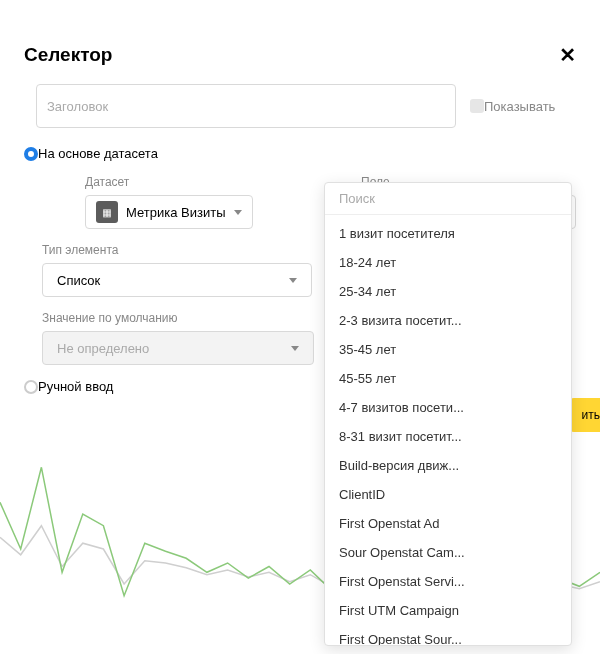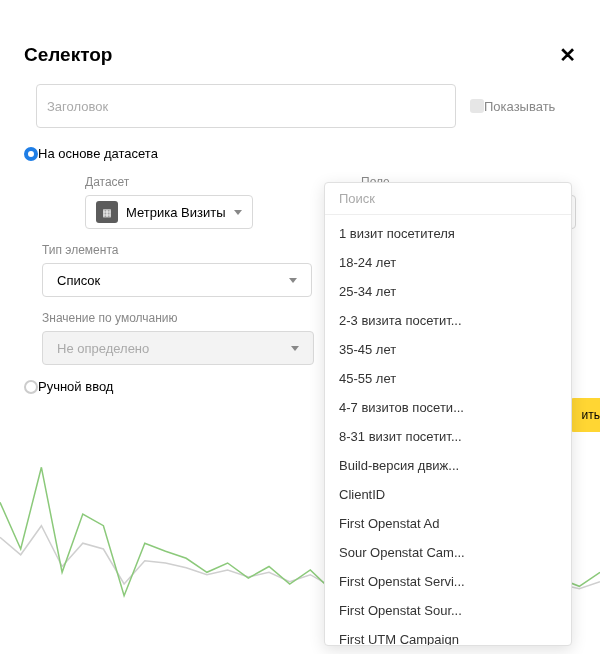--- a/index.html
+++ b/index.html
@@ -147,16 +147,16 @@
       <div class="dd-item">2-3 визита посетит...</div>
       <div class="dd-item">35-45 лет</div>
       <div class="dd-item">45-55 лет</div>
       <div class="dd-item">4-7 визитов посети...</div>
       <div class="dd-item">8-31 визит посетит...</div>
       <div class="dd-item">Build-версия движ...</div>
       <div class="dd-item">ClientID</div>
       <div class="dd-item">First Openstat Ad</div>
       <div class="dd-item">Sour Openstat Cam...</div>
       <div class="dd-item">First Openstat Servi...</div>
+      <div class="dd-item">First UTM Campaign</div>
       <div class="dd-item">First Openstat Sour...</div>
-      <div class="dd-item">First UTM Campaign</div>
     </div>
 </div>
 
 </body></html>

